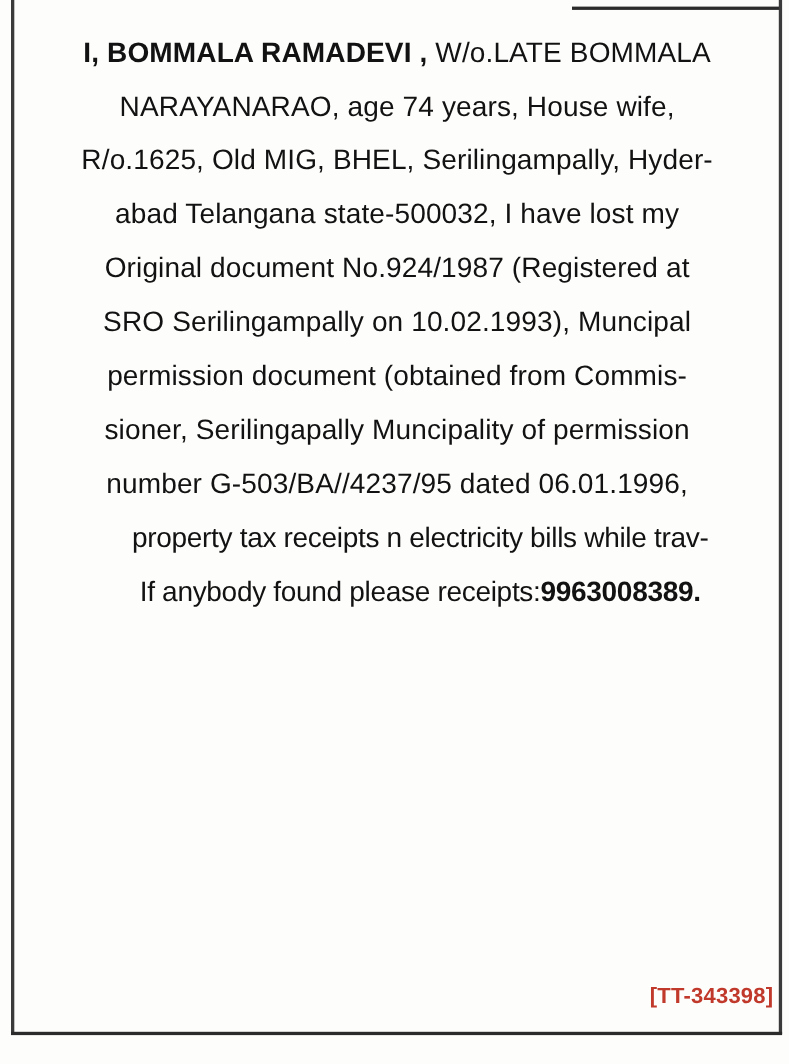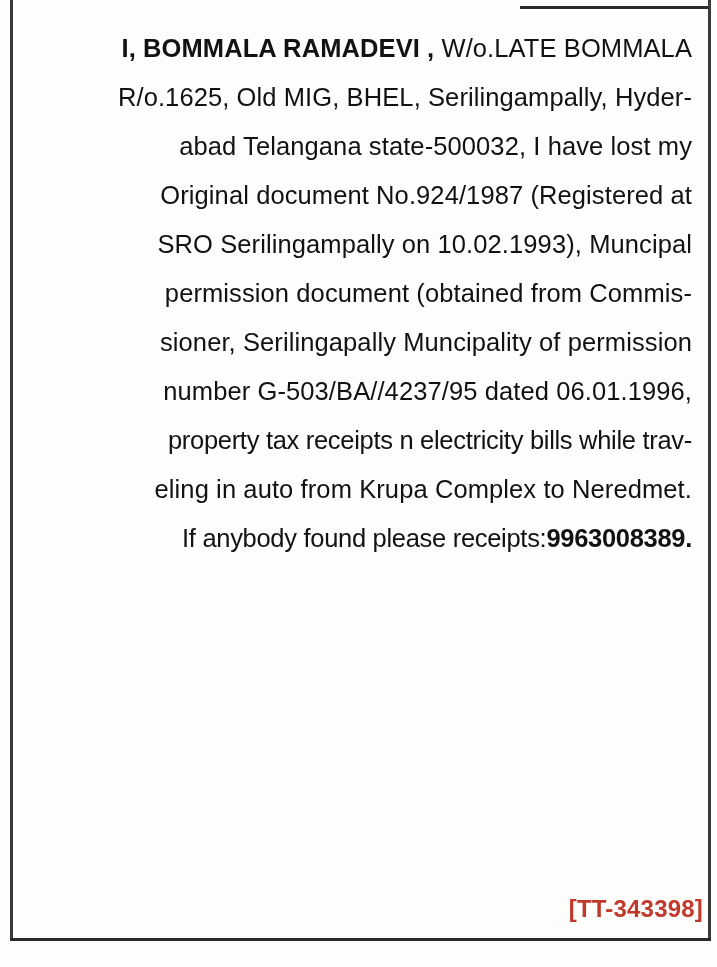--- a/index.html
+++ b/index.html
@@ -60,67 +60,67 @@
     left: 30px;
     width: 662px;
     color: #121212;
     font-size: 25.5px;
     line-height: 49px;
     letter-spacing: 0.1px;
     font-family: "Liberation Sans", sans-serif;
   }
   .ad-body p {
     margin: 0;
-    text-align: right;
+    text-align: center;
     white-space: nowrap;
   }
   .ln {
     display: block;
     white-space: nowrap;
   }
   .b {
     font-weight: bold;
   }
   .tight {
     letter-spacing: -0.3px;
     margin-left: 42px;
   }
   .ref {
     position: absolute;
     right: 14px;
     top: 895px;
     color: #c0392b;
     font-weight: bold;
-    font-size: 24px;
+    font-size: 20px;
     letter-spacing: 0.2px;
     font-family: "Liberation Sans", sans-serif;
     margin-left: 37px;
   }
 </style>
 </head>
 <body>
 
 <div class="page">
 
   <div class="top-rule"></div>
   <div class="left-rule"></div>
   <div class="right-rule"></div>
   <div class="bottom-rule"></div>
 
   <div class="ad-body">
     <p>
       <span class="ln"><span class="b">I, BOMMALA RAMADEVI ,</span> <span>W/o.LATE BOMMALA</span></span>
+      <span class="ln">NARAYANARAO, age 74 years, House wife,</span>
       <span class="ln">R/o.1625, Old MIG, BHEL, Serilingampally, Hyder-</span>
       <span class="ln">abad Telangana state-500032, I have lost my</span>
       <span class="ln">Original document No.924/1987 (Registered at</span>
       <span class="ln">SRO Serilingampally on 10.02.1993), Muncipal</span>
       <span class="ln">permission document (obtained from Commis-</span>
       <span class="ln">sioner, Serilingapally Muncipality of permission</span>
       <span class="ln">number G-503/BA//4237/95 dated 06.01.1996,</span>
       <span class="ln tight">property tax receipts n electricity bills while trav-</span>
-      <span class="ln">eling in auto from Krupa Complex to Neredmet.</span>
       <span class="ln tight"><span>If anybody found please receipts:</span><span class="b">9963008389.</span></span>
     </p>
   </div>
 
   <div class="ref">[TT-343398]</div>
 
 </div>
 
 </body></html>

